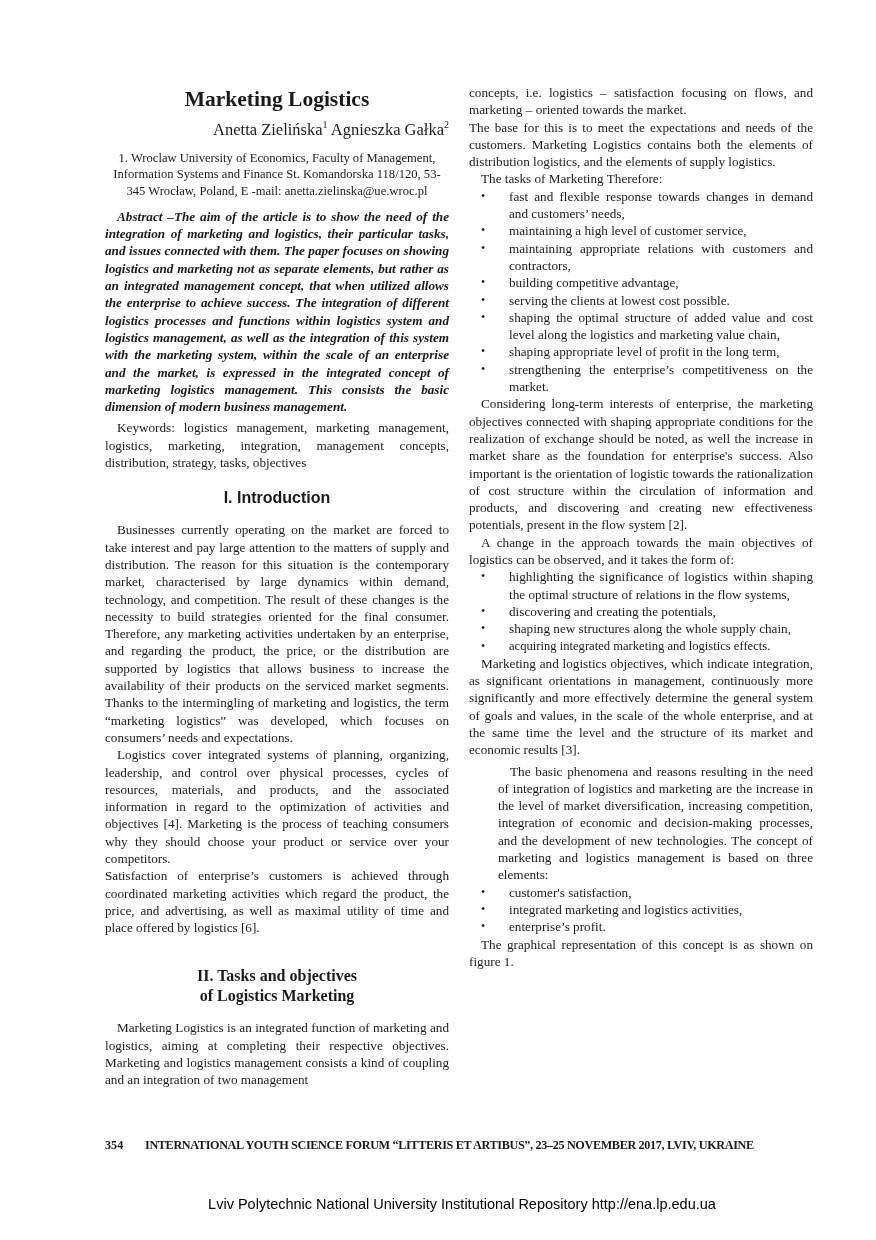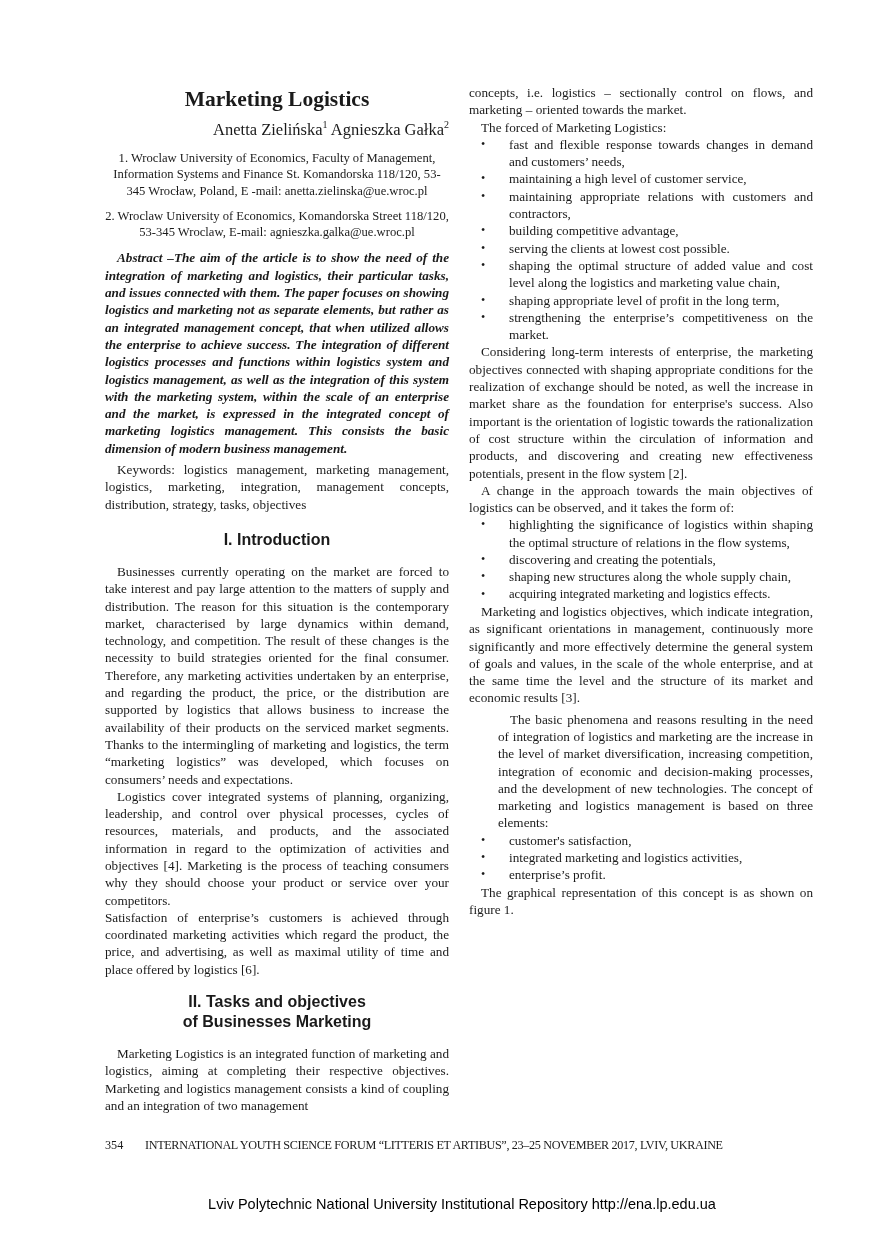--- a/index.html
+++ b/index.html
@@ -27,69 +27,69 @@
   }
   p { margin: 0; text-align: justify; }
   .indent { text-indent: 12px; }
   .abstract { font-weight: bold; font-style: italic; margin-top: 3px; }
   .keywords { margin-top: 4px; }
   .section-heading {
     font-family: "Liberation Sans", "DejaVu Sans", sans-serif;
     text-align: center; font-size: 16px; line-height: 20px; margin: 0;
   }
   .sh1 { margin-top: 17px; margin-bottom: 13px; }
-  .sh2 { margin-top: 14px; margin-bottom: 13px; }
+  .sh2 { margin-top: 30px; margin-bottom: 13px; font-family: Liberation Serif, serif; }
   ul.bullets { list-style: none; margin: 0; padding: 0; }
   ul.bullets li {
     position: relative; padding-left: 40px; text-align: justify;
   }
   ul.bullets li .bullet {
     position: absolute; left: 12px; top: 0; font-size: 12px;
   }
   .footer {
     position: absolute; left: 105px; top: 1137px; width: 680px;
-    font-size: 12.2px; line-height: 16px; letter-spacing: -0.35px; white-space: nowrap;
+    font-size: 12.2px; line-height: 16px; letter-spacing: -0.35px; white-space: nowrap; font-weight: bold;
   }
   .footer .page-num { display: inline-block; width: 40px; letter-spacing: 0; }
   .repo {
     position: absolute; left: 0; top: 1196px; width: 876px; text-align: center;
     font-family: "Liberation Sans", "DejaVu Sans", sans-serif;
     font-size: 14.5px; color: #000000; margin-left: 24px;
   }
 </style>
 </head>
 <body>
 
 <div class="col col-left">
   <h1 class="title">Marketing Logistics</h1>
   <div class="authors">
     <span>Anetta Zielińska</span><sup>1</sup>
     <span>Agnieszka Gałka</span><sup>2</sup>
   </div>
   <p class="affil">1. Wroclaw University of Economics, Faculty of Management, Information Systems and Finance St. Komandorska 118/120, 53-345 Wrocław, Poland, E -mail: anetta.zielinska@ue.wroc.pl</p>
-  <p class="affil">2. Wroclaw University of Economics, Komandorska Street 118/120, 53-345 Wroclaw, E-mail: agnieszka.galka@ue.wroc.pl</p>
 
   <p class="indent abstract">Abstract –The aim of the article is to show the need of the integration of marketing and logistics, their particular tasks, and issues connected with them. The paper focuses on showing logistics and marketing not as separate elements, but rather as an integrated management concept, that when utilized allows the enterprise to achieve success. The integration of different logistics processes and functions within logistics system and logistics management, as well as the integration of this system with the marketing system, within the scale of an enterprise and the market, is expressed in the integrated concept of marketing logistics management. This consists the basic dimension of modern business management.</p>
   <p class="indent keywords">Keywords: logistics management, marketing management, logistics, marketing, integration, management concepts, distribution, strategy, tasks, objectives</p>
 
   <h2 class="section-heading sh1">I. Introduction</h2>
   <p class="indent">Businesses currently operating on the market are forced to take interest and pay large attention to the matters of supply and distribution. The reason for this situation is the contemporary market, characterised by large dynamics within demand, technology, and competition. The result of these changes is the necessity to build strategies oriented for the final consumer. Therefore, any marketing activities undertaken by an enterprise, and regarding the product, the price, or the distribution are supported by logistics that allows business to increase the availability of their products on the serviced market segments. Thanks to the intermingling of marketing and logistics, the term “marketing logistics” was developed, which focuses on consumers’ needs and expectations.</p>
   <p class="indent">Logistics cover integrated systems of planning, organizing, leadership, and control over physical processes, cycles of resources, materials, and products, and the associated information in regard to the optimization of activities and objectives [4].  Marketing is the process of teaching consumers why they should choose your product or service over your competitors.</p>
   <p>Satisfaction of enterprise’s customers is achieved through coordinated marketing activities which regard the product, the price, and advertising, as well as maximal utility of time and place offered by logistics [6].</p>
 
   <h2 class="section-heading sh2">
     <span>II.  Tasks and objectives</span><br>
-    <span>of Businesses Marketing</span>
+    <span>of Logistics Marketing</span>
   </h2>
   <p class="indent">Marketing Logistics is an integrated function of marketing and logistics, aiming at completing their respective objectives. Marketing and logistics management consists a kind of coupling and an integration of two management</p>
 </div>
 
 <div class="col col-right">
-  <p>concepts, i.e. logistics – sectionally control on flows, and marketing – oriented towards the market.</p>
-  <p class="indent">The forced of Marketing Logistics:</p>
+  <p>concepts, i.e. logistics – satisfaction focusing on flows, and marketing – oriented towards the market.</p>
+  <p>The base for this is to meet the expectations and needs of the customers. Marketing Logistics contains both the elements of distribution logistics, and the elements of supply logistics.</p>
+  <p class="indent">The tasks of Marketing Therefore:</p>
   <ul class="bullets">
     <li><span class="bullet">•</span><span>fast and flexible response towards changes in demand and customers’ needs,</span></li>
     <li><span class="bullet">•</span><span>maintaining a high level of customer service,</span></li>
     <li><span class="bullet">•</span><span>maintaining appropriate relations with customers and contractors,</span></li>
     <li><span class="bullet">•</span><span>building competitive advantage,</span></li>
     <li><span class="bullet">•</span><span>serving the clients at lowest cost possible.</span></li>
   </ul>
   <ul class="bullets">
     <li><span class="bullet">•</span><span>shaping the optimal structure of added value and cost level along the logistics and marketing value chain,</span></li>
     <li><span class="bullet">•</span><span>shaping appropriate level of profit in the long term,</span></li>

